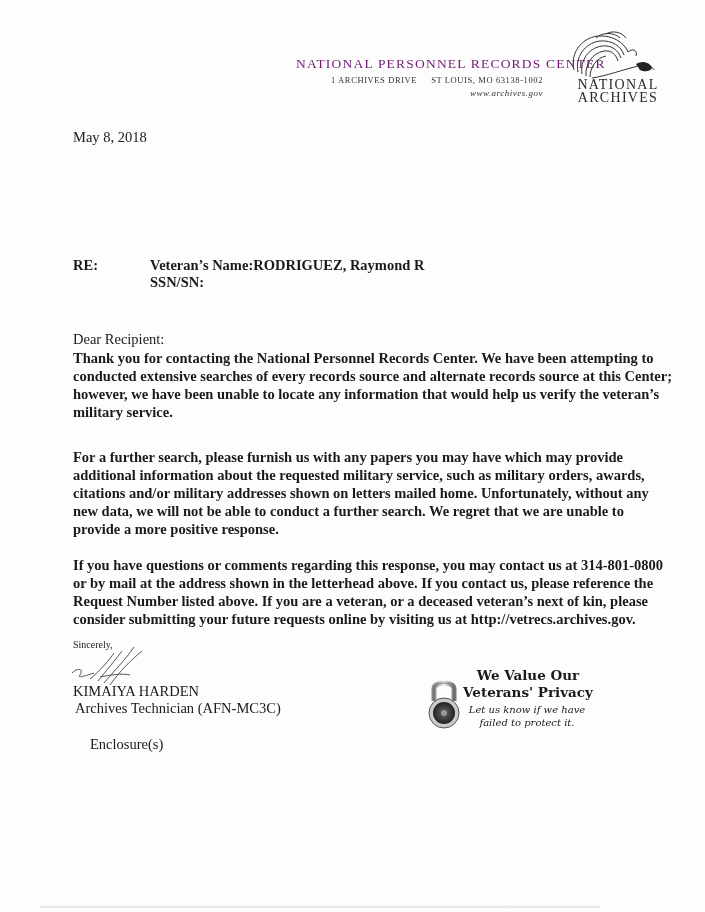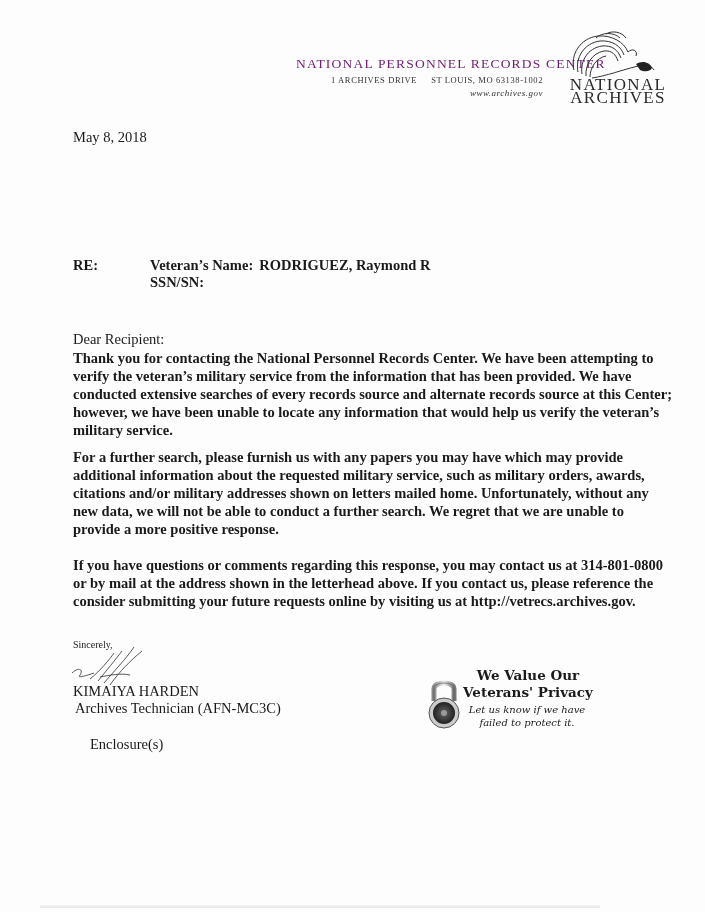--- a/index.html
+++ b/index.html
@@ -6,25 +6,25 @@
   body {
     width: 705px; height: 912px; background: #fdfdfd; position: relative; overflow: hidden;
     font-family: "Liberation Serif", "DejaVu Serif", serif; color: #1a1a1a;
   }
   .abs { position: absolute; }
   .lh-title { left: 296px; top: 56px; font-size: 13.5px; letter-spacing: 1.2px; color: #701a75; white-space: nowrap; }
   .lh-addr { right: 162px; top: 75px; font-size: 8.5px; letter-spacing: 0.6px; color: #333; white-space: nowrap; text-align: right; }
   .lh-addr span + span { margin-left: 14px; }
   .lh-web { right: 162px; top: 88px; font-size: 9px; font-style: italic; color: #333; letter-spacing: 0.5px; }
   .logo { left: 566px; top: 30px; width: 92px; height: 78px; }
-  .logo-text { left: 568px; top: 78px; width: 100px; text-align: center; font-size: 17px; letter-spacing: 1.3px; line-height: 13px; color: #2a2a2a; }
+  .logo-text { left: 568px; top: 78px; width: 100px; text-align: center; font-size: 14px; letter-spacing: 1.3px; line-height: 13px; color: #2a2a2a; }
   .date { left: 73px; top: 129px; font-size: 14.5px; }
   .re-label { left: 73px; top: 257px; font-size: 14.5px; font-weight: bold; }
   .re-block { left: 150px; top: 257px; font-size: 14.5px; font-weight: bold; line-height: 17px; }
-  .re-block .row span + span { margin-left: 6px; }
+  .re-block .row span + span { }
   .salutation { left: 73px; top: 331px; font-size: 14.5px; }
   .para { left: 73px; width: 560px; font-size: 14.5px; line-height: 18px; }
   .para p { margin: 0; white-space: nowrap; font-weight: bold; }
   .p1 { top: 349px; }
   .p2 { top: 448px; }
   .p3 { top: 556px; }
   .closing { left: 73px; top: 639px; font-size: 10px; }
   .sig { left: 70px; top: 645px; width: 110px; height: 45px; }
   .signer { left: 73px; top: 683px; font-size: 14.5px; line-height: 17px; }
   .signer .title { margin-left: 2px; }
@@ -67,35 +67,35 @@
 <div class="abs re-label">RE:</div>
 <div class="abs re-block">
   <div class="row"><span>Veteran’s Name:</span><span>RODRIGUEZ, Raymond R</span></div>
   <div class="row"><span>SSN/SN:</span><span></span></div>
 </div>
 
 <div class="abs salutation">Dear Recipient:</div>
 
 <div class="abs para p1">
   <p>Thank you for contacting the National Personnel Records Center.  We have been attempting to</p>
-  <p>verify the veteran’s military service from the information that has been provided.  We have</p>
   <p>conducted extensive searches of every records source and alternate records source at this Center;</p>
   <p>however, we have been unable to locate any information that would help us verify the veteran’s</p>
   <p>military service.</p>
 </div>
 <div class="abs para p2">
   <p>For a further search, please furnish us with any papers you may have which may provide</p>
   <p>additional information about the requested military service, such as military orders, awards,</p>
   <p>citations and/or military addresses shown on letters mailed home.  Unfortunately, without any</p>
   <p>new data, we will not be able to conduct a further search.  We regret that we are unable to</p>
   <p>provide a more positive response.</p>
 </div>
 <div class="abs para p3">
   <p>If you have questions or comments regarding this response, you may contact us at 314-801-0800</p>
   <p>or by mail at the address shown in the letterhead above.  If you contact us, please reference the</p>
+  <p>Request Number listed above.  If you are a veteran, or a deceased veteran’s next of kin, please</p>
   <p>consider submitting your future requests online by visiting us at http://vetrecs.archives.gov.</p>
 </div>
 
 <div class="abs closing">Sincerely,</div>
 <svg class="abs sig" viewBox="0 0 110 45">
   <g fill="none" stroke="#444" stroke-width="0.9">
     <path d="M2 28 C8 22 14 24 10 30 C6 34 18 30 24 28"></path>
     <path d="M20 34 C30 26 40 14 44 8"></path>
     <path d="M28 36 C36 26 46 14 52 6"></path>
     <path d="M34 38 C44 26 56 14 64 2"></path>

